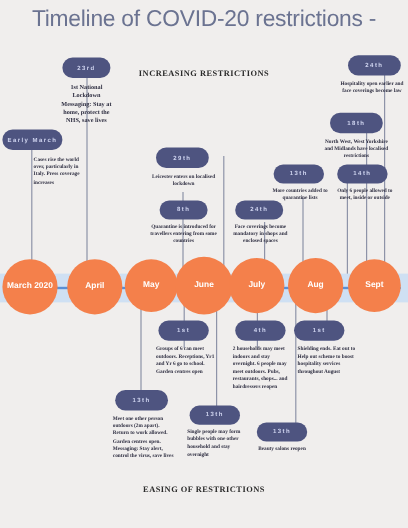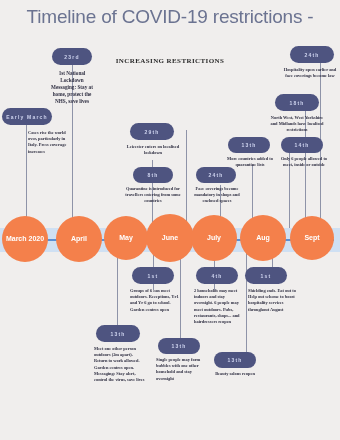--- a/index.html
+++ b/index.html
@@ -89,24 +89,25 @@
   }
   .note.left{text-align:left;}
   .note.big{font-size:5.2px;line-height:7px;}
 </style>
 </head>
 <body>
 
 <div id="canvas">
 
   <div class="title">
-    <span>Timeline of COVID-19 restrictions -</span>
+    <span>Timeline of COVID-20 restrictions -</span>
   </div>
 
   <div class="section-label" id="inc-label">INCREASING RESTRICTIONS</div>
+  <div class="section-label" id="eas-label">EASING OF RESTRICTIONS</div>
 
   <div class="stem" style="left:26px;top:118px;height:112px;"></div>
   <div class="stem" style="left:72px;top:58px;height:172px;"></div>
   <div class="stem" style="left:152px;top:160px;height:70px;"></div>
   <div class="stem" style="left:186px;top:130px;height:100px;"></div>
   <div class="stem" style="left:220px;top:185px;height:45px;"></div>
   <div class="stem" style="left:252px;top:165px;height:65px;"></div>
   <div class="stem" style="left:289px;top:150px;height:80px;"></div>
   <div class="stem" style="left:320px;top:56px;height:174px;"></div>
   <div class="stem" style="left:305px;top:106px;height:124px;"></div>

